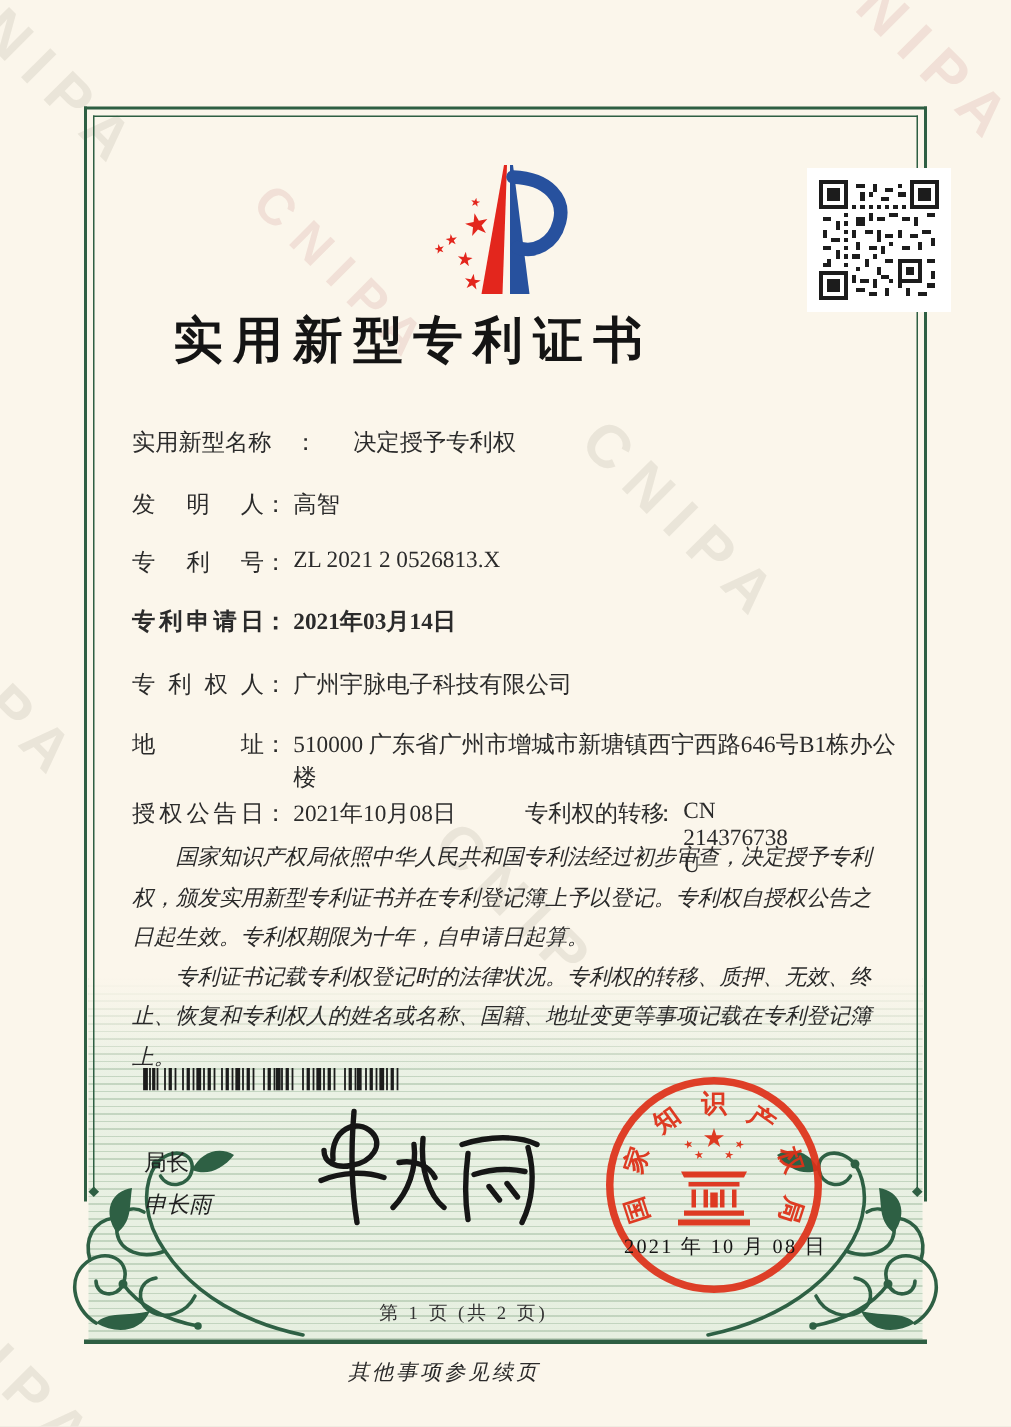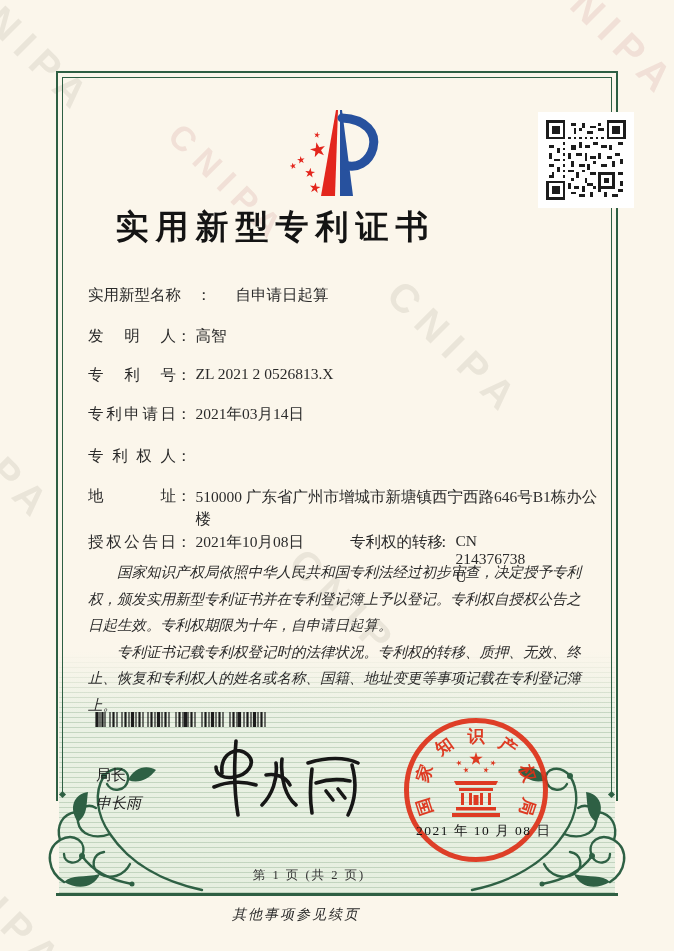--- a/index.html
+++ b/index.html
@@ -63,21 +63,21 @@
   .doc-title {
     position:absolute; left:0; top:205px; width:551px; text-align:center;
     font-size:33px; font-weight:bold; letter-spacing:7px; color:#141414;
   }
   
   .fields { position:absolute; left:88px; top:285px; width:510px; font-size:15.5px; color:#2b2b2b; }
   .frow { position:absolute; left:0; display:flex; align-items:flex-start; white-space:nowrap; }
   .frow .lbl { display:inline-block; width:88px; text-align:justify; text-align-last:justify; flex:none; }
   .frow .colon { flex:none; margin-right:4px; }
   .frow .val { white-space:normal; }
-  .r0{ top:0;gap:20px; }   .r1{ top:41px; } .r2{ top:80px; } .r3{ top:119px; }
+  .r0{ top:0;gap:20px; }   .r1{ top:41px; } .r2{ top:80px; } .r3{ top:119px;font-weight:bold; }
   .r4{ top:161px; } .r5{ top:201px; } .r6{ top:247px; }
   .r5 .val { width:412px; line-height:1.45; }
   .gaz2 { position:absolute; left:262px; top:0; display:flex; white-space:nowrap; }
   .gaz2 .lbl { width:86px; }
   
   .legal {
     position:absolute; left:88px; top:559px; width:502px;
     font-size:14.5px; line-height:1.83; font-style:italic; color:#2a2a2a;
   }
   .legal p { text-indent:2em; }
@@ -212,40 +212,41 @@
       </g>
     </svg>
   </div>
 
   <div class="doc-title">实用新型专利证书</div>
 
   <div class="fields">
     <div class="frow r0">
       <span class="lbl">实用新型名称</span>
         <span class="colon">：</span>
-        <span class="val">自申请日起算</span>
+        <span class="val">决定授予专利权</span>
     </div>
     <div class="frow r1">
       <span class="lbl">发明人</span>
         <span class="colon">：</span>
         <span class="val">高智</span>
     </div>
     <div class="frow r2">
       <span class="lbl">专利号</span>
         <span class="colon">：</span>
         <span class="val">ZL 2021 2 0526813.X</span>
     </div>
     <div class="frow r3">
       <span class="lbl">专利申请日</span>
         <span class="colon">：</span>
         <span class="val">2021年03月14日</span>
     </div>
     <div class="frow r4">
       <span class="lbl">专利权人</span>
         <span class="colon">：</span>
+        <span class="val">广州宇脉电子科技有限公司</span>
     </div>
     <div class="frow r5">
       <span class="lbl">地址</span>
         <span class="colon">：</span>
         <span class="val">510000 广东省广州市增城市新塘镇西宁西路646号B1栋办公楼</span>
     </div>
     <div class="frow r6">
       <span class="lbl">授权公告日</span>
         <span class="colon">：</span>
         <span class="val">2021年10月08日</span>

